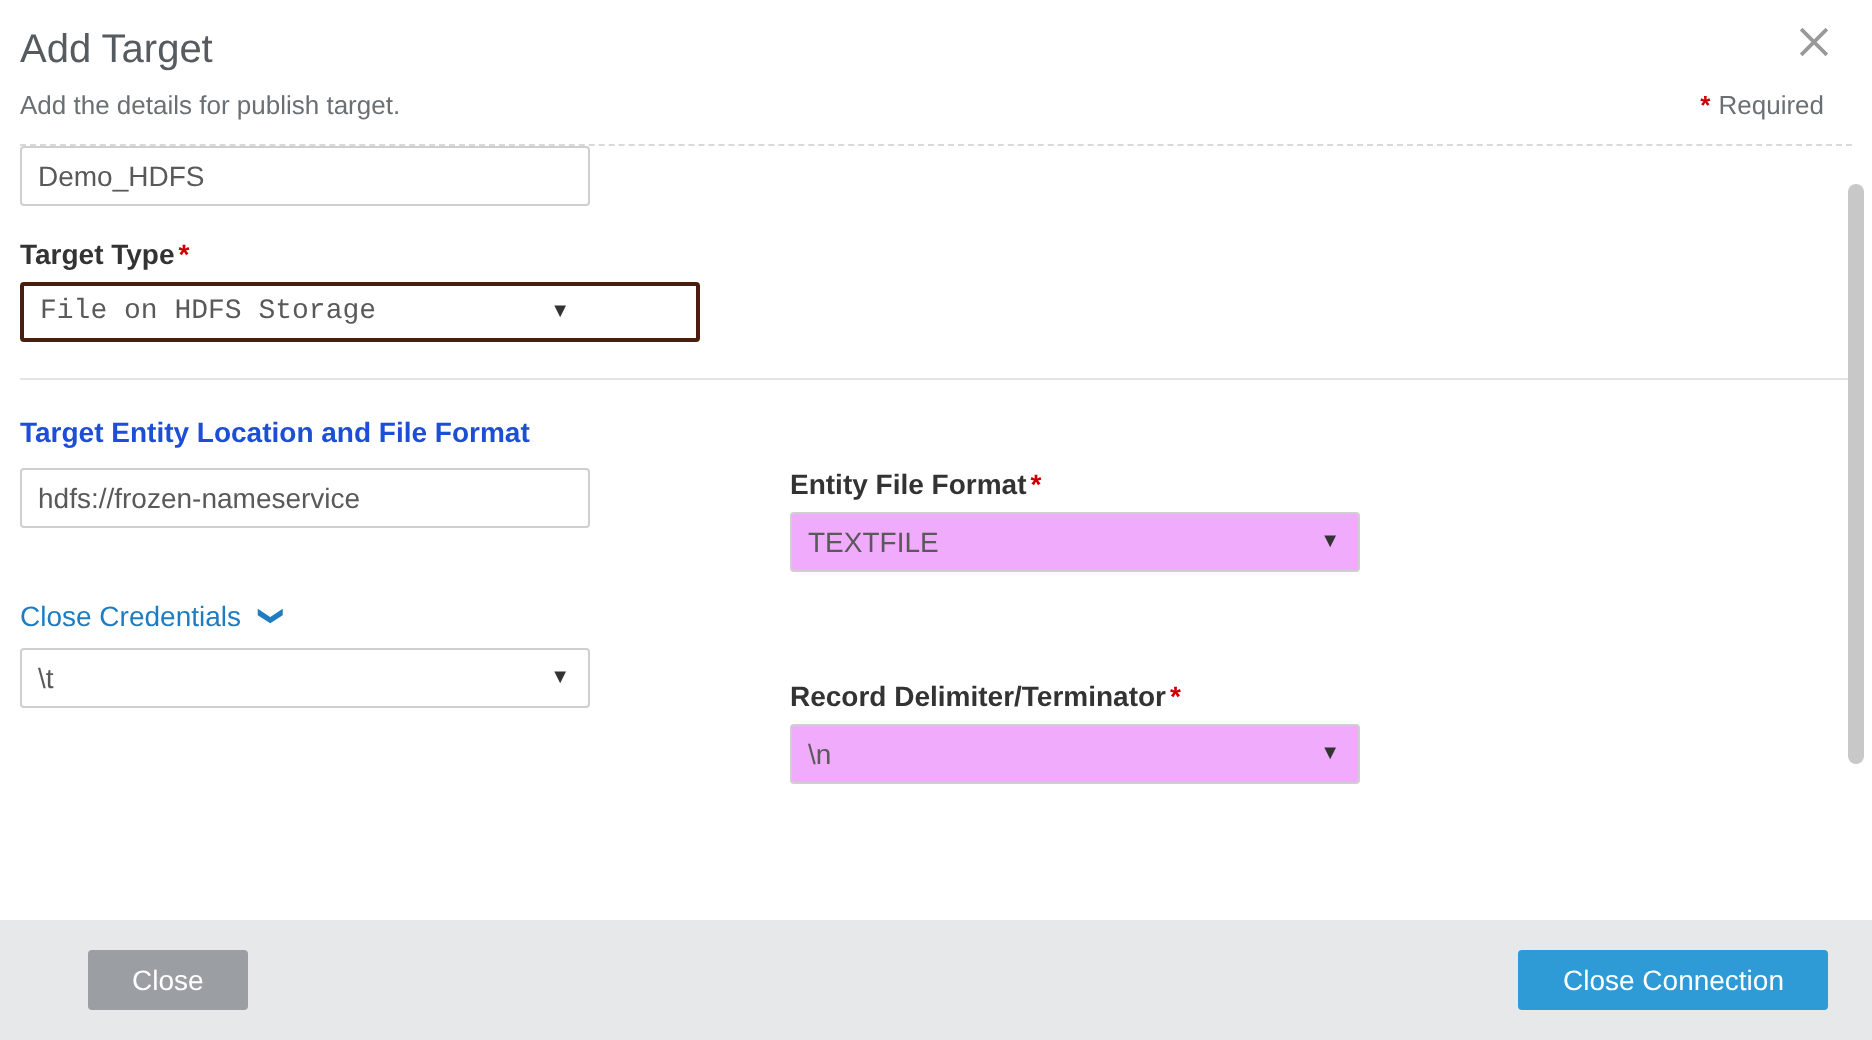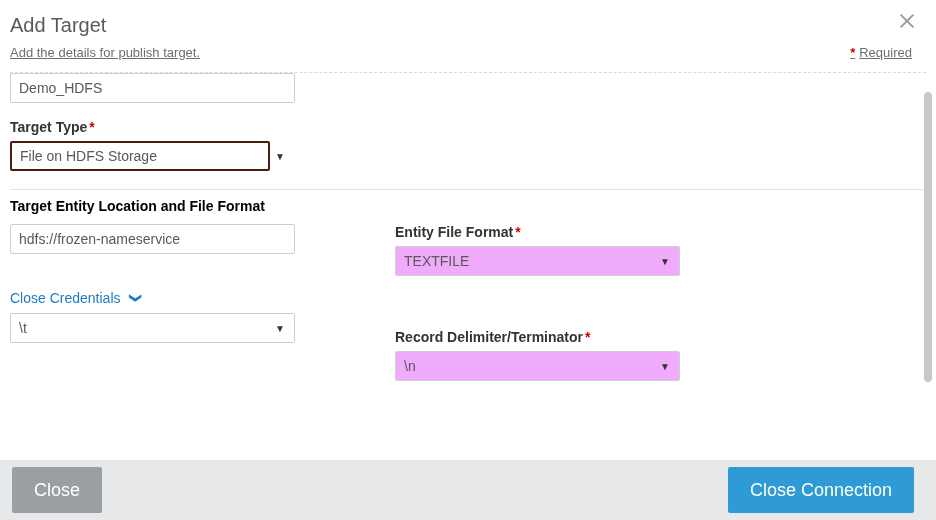--- a/index.html
+++ b/index.html
@@ -28,21 +28,20 @@
       cursor: pointer;
       color: #999;
     }
     .close-x svg { width: 22px; height: 22px; stroke: #999; stroke-width: 2; }
     .subrow {
       display: flex;
       justify-content: space-between;
       padding: 4px 24px 12px 10px;
       font-size: 13px;
       color: #6a6f74;
-      text-decoration: underline;
     }
     .required-note { color: #6a6f74; }
     .required-note .ast { color: #c00; margin-right: 4px; }
     .dashed {
       border: none;
       border-top: 1px dashed #d9d9d9;
       margin: 0 10px;
     }
     .scroll-area {
       height: 370px;
@@ -53,22 +52,22 @@
       font-size: 14px;
       font-weight: 600;
       color: #333;
       margin-top: 16px;
       margin-bottom: 6px;
     }
     .ast { color: #c00; font-weight: 600; margin-left: 2px; }
     .section-label {
       font-size: 14px;
       font-weight: 600;
-      color: #000000;
-      margin-top: 8px;
+      color: #1d4ed8;
+      margin-top: 18px;
       margin-bottom: 10px;
     }
     input.text-input, .select-box {
       width: 285px;
       height: 30px;
       padding: 4px 8px;
       font-size: 14px;
       border: 1px solid #cfcfcf;
       border-radius: 2px;
       color: #595959;
@@ -89,21 +88,22 @@
       position: absolute;
       right: 10px;
       top: 50%;
       transform: translateY(-50%);
       pointer-events: none;
       font-size: 10px;
       color: #333;
     }
     .select-highlight {
       border: 2px solid #4a1e0e;
-      width: 260px;
+      width: 340px;
+      font-family: Liberation Mono, monospace;
     }
     .row2 {
       display: flex;
       gap: 90px;
     }
     .col { flex: 0 0 auto; width: 285px; }
     .col-right { width: 285px; margin-left: 10px; }
     .section-divider {
       border: none;
       border-top: 1px solid #e4e4e4;
@@ -131,27 +131,28 @@
       bottom: 0;
       left: 0;
       right: 0;
       height: 60px;
       background: #e7e8e9;
       display: flex;
       align-items: center;
       padding: 0 12px;
     }
     .btn {
-      height: 46px;
+      height: 30px;
       padding: 0 22px;
-      font-size: 18px;
+      font-size: 14px;
       border: none;
       border-radius: 2px;
       cursor: pointer;
       color: #fff;
+      margin-left: 32px;
     }
     .btn-close { background: #9b9fa3; }
     .btn-test { background: #2e9bd6; }
     .btn-save { background: #3ba24a; }
     .spacer { flex: 1; }
     .footer .gap { width: 10px; }
     
     .scrollbar-track {
       position: absolute;
       right: 4px;

